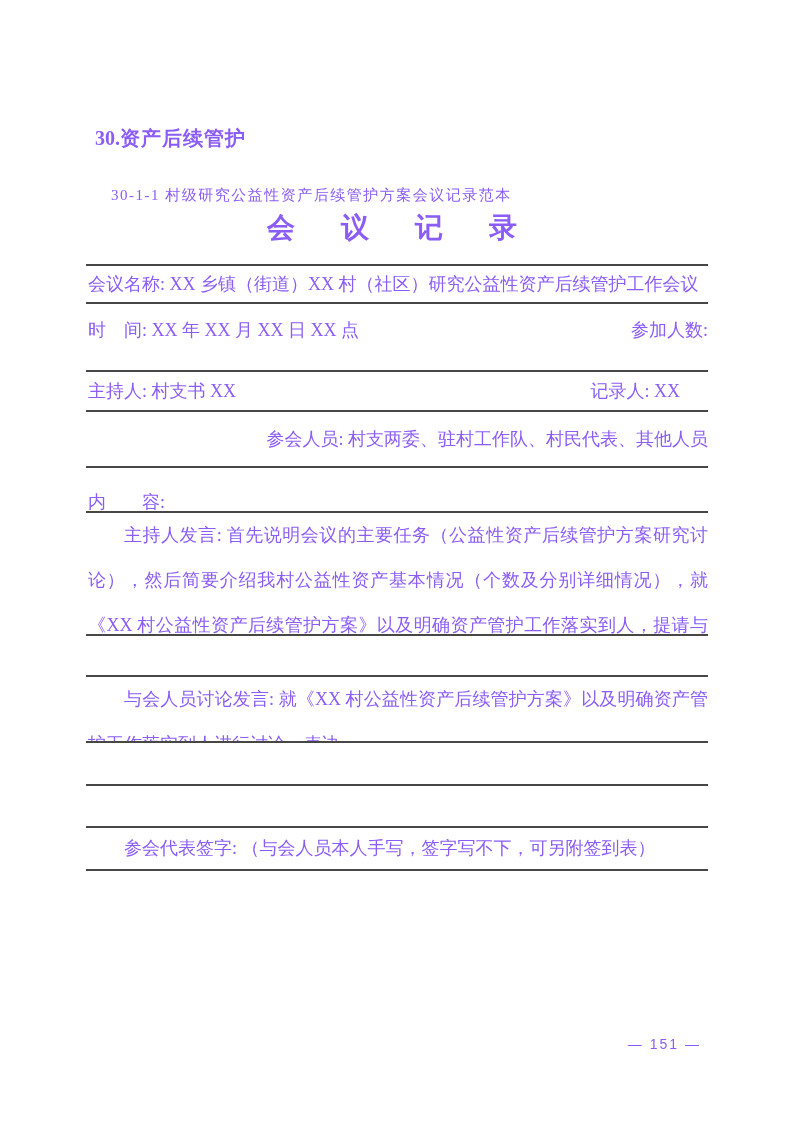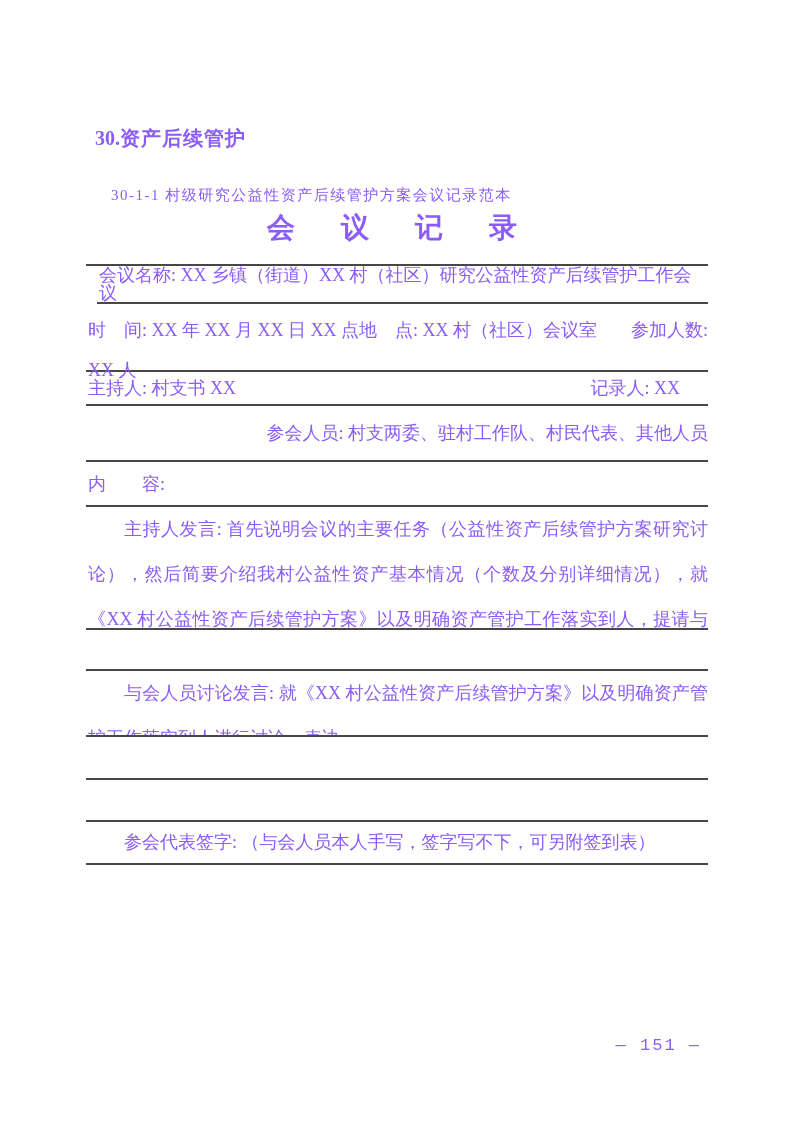--- a/index.html
+++ b/index.html
@@ -59,54 +59,54 @@
     width: 622px;
     border-top: 2px solid #474747;
     font-size: 18px;
     line-height: 1;
   }
   .row {
     box-sizing: border-box;
     border-bottom: 2px solid #474747;
     padding-left: 2px;
   }
-  .r1 { height: 38px; display: flex; align-items: center; margin-left: 11px; }
+  .r1 { height: 38px; display: flex; align-items: center; }
   .r2 { height: 68px; padding-top: 6px; }
   .r2-line1 { display: flex; line-height: 40px; height: 40px; }
   .c-time { width: 271px; }
   .c-loc  { width: 268px; }
   .c-cnt  { flex: 1; text-align: right; }
   .r2-line2 { line-height: 40px; height: 40px; }
   .r3 {
-    height: 34px;
+    height: 40px;
     display: flex;
     align-items: center;
     justify-content: space-between;
   }
   .recorder { padding-right: 28px; }
   .r4 { height: 56px; display: flex; align-items: center; justify-content: flex-end; }
-  .r5 { height: 45px; display: flex; align-items: center; }
+  .r5 { height: 45px; display: flex; align-items: flex-end; }
   .para {
     text-indent: 2em;
     text-align: justify;
     overflow: hidden;
   }
   .p1 { height: 123px; line-height: 45px; }
   .p2 { height: 66px;  line-height: 45px; }
   .p3 { height: 84px;  line-height: 45px; }
   .p4 { height: 43px;  line-height: 41px; }
   .e1 { height: 41px; }
   .e2 { height: 43px; }
   .e3 { height: 42px; }
   .page-num {
     position: absolute;
     right: 92px;
     top: 1036px;
-    font-family: Liberation Mono, monospace;
-    font-size: 17px;
+    font-family: Liberation Sans, sans-serif;
+    font-size: 14px;
     letter-spacing: 2px;
     white-space: nowrap;
   }
 </style>
 </head>
 <body>
 
 <div class="page">
 
   <div class="h1">
@@ -119,24 +119,22 @@
 
   <div class="form">
 
     <div class="row r1">
       <span>会议名称: XX 乡镇（街道）XX 村（社区）研究公益性资产后续管护工作会议</span>
     </div>
 
     <div class="row r2">
       <div class="r2-line1">
         <span class="c-time">时　间: XX 年 XX 月 XX 日 XX 点</span>
-        <span class="c-loc">地　点: XX 村（社区）会议室</span>
         <span class="c-cnt">参加人数:</span>
       </div>
-      <div class="r2-line2">XX 人</div>
     </div>
 
     <div class="row r3">
       <span>主持人: 村支书 XX</span>
       <span class="recorder">记录人: XX</span>
     </div>
 
     <div class="row r4">
       <span>参会人员: 村支两委、驻村工作队、村民代表、其他人员</span>
     </div>

